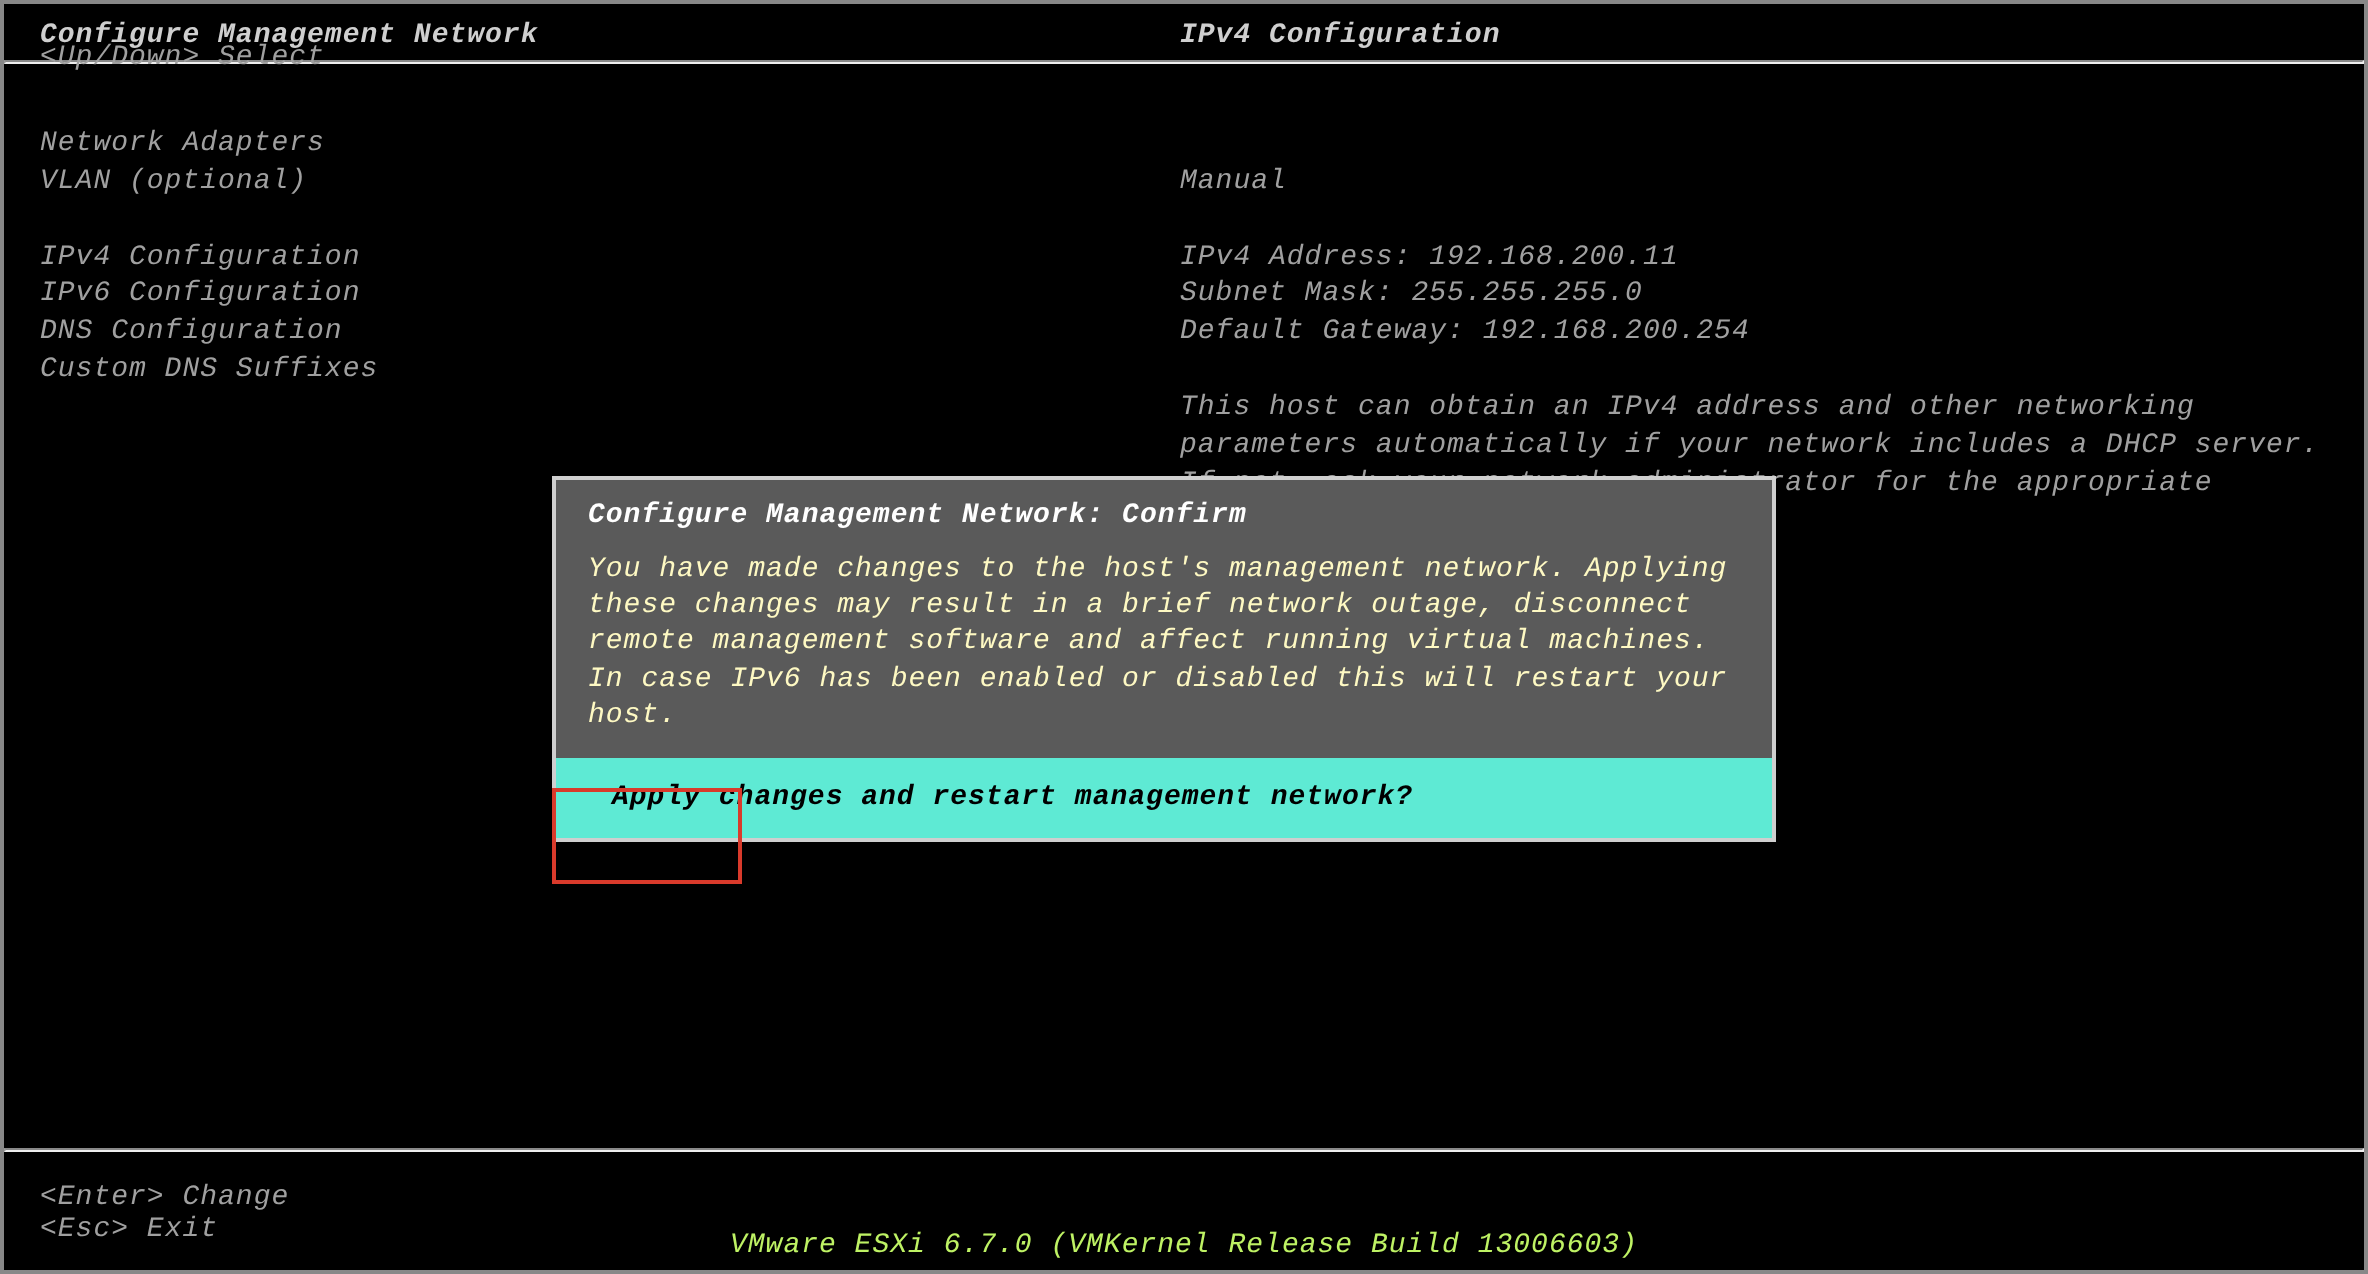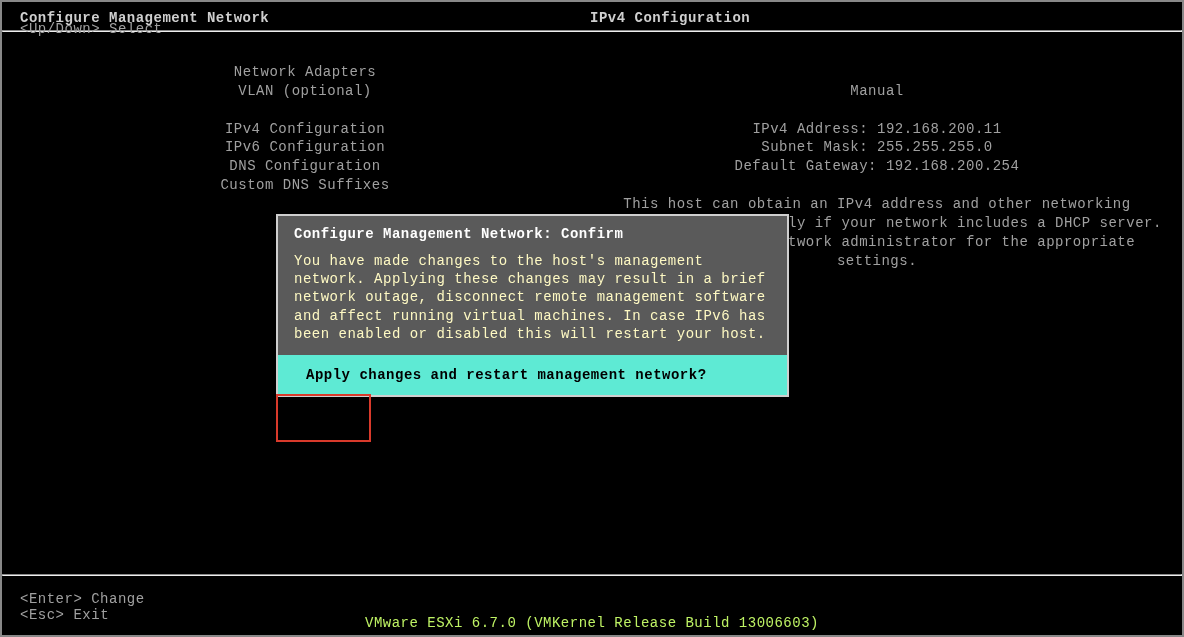--- a/index.html
+++ b/index.html
@@ -13,20 +13,21 @@
     color: #a0a0a0;
     overflow: hidden;
     letter-spacing: 0.5px;
   }
   .screen {
     position: relative;
     width: 100%;
     height: 100%;
     box-sizing: border-box;
     border: 2px solid #888;
+    font-style: italic;
   }
   .header-row {
     display: flex;
     padding: 8px 18px 4px 18px;
   }
   .header-left {
     flex: 0 0 570px;
     color: #cfcfcf;
     font-weight: bold;
   }
@@ -34,21 +35,20 @@
     color: #cfcfcf;
     font-weight: bold;
   }
   .divider {
     border-top: 1px solid #888;
     margin: 0;
   }
   .content-row {
     display: flex;
     padding: 12px 18px 0 18px;
-    text-align: center;
   }
   .col-left {
     flex: 0 0 570px;
     white-space: pre;
     line-height: 1.35;
   }
   .col-right {
     flex: 1;
     white-space: pre-line;
     line-height: 1.35;
@@ -81,22 +81,22 @@
     position: absolute;
     left: 0; right: 0;
     bottom: 4px;
     text-align: center;
     color: #bef264;
   }
   
   .dialog {
     position: absolute;
     left: 274px;
-    top: 212px;
-    width: 513px;
+    top: 236px;
+    width: 612px;
     border: 2px solid #cfcfcf;
     box-sizing: border-box;
     background: #e6a500;
   }
   .dialog-top {
     background: #5a5a5a;
     padding: 10px 16px 12px 16px;
   }
   .dialog-title {
     color: #fff;

